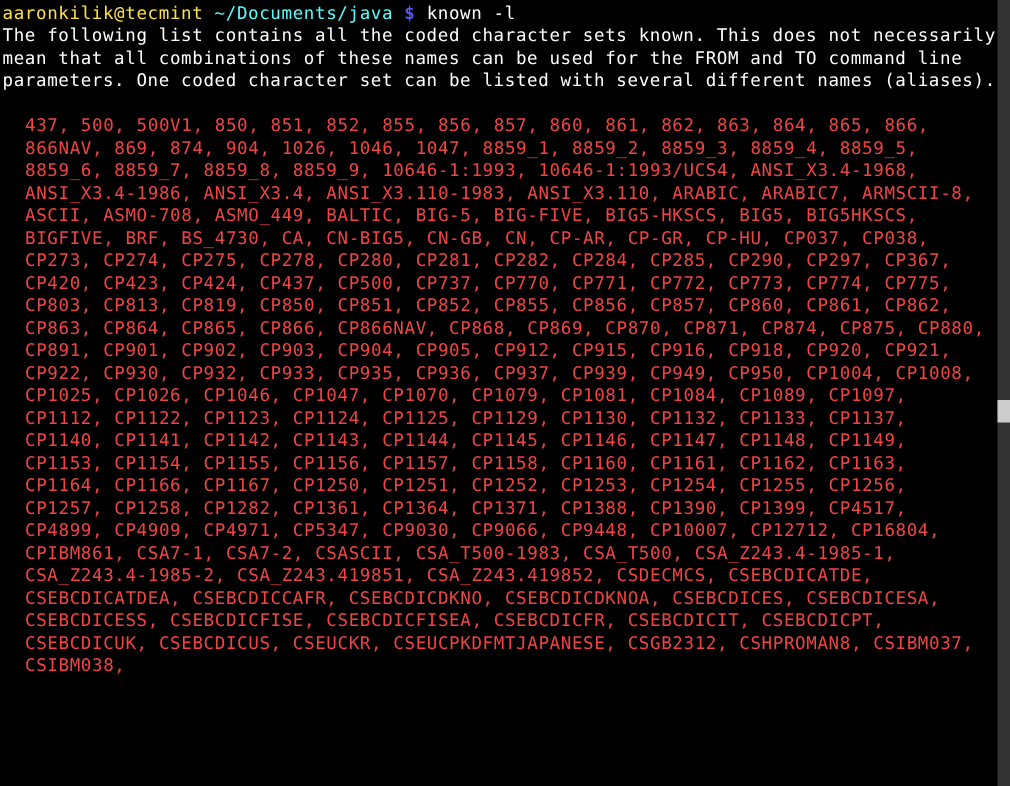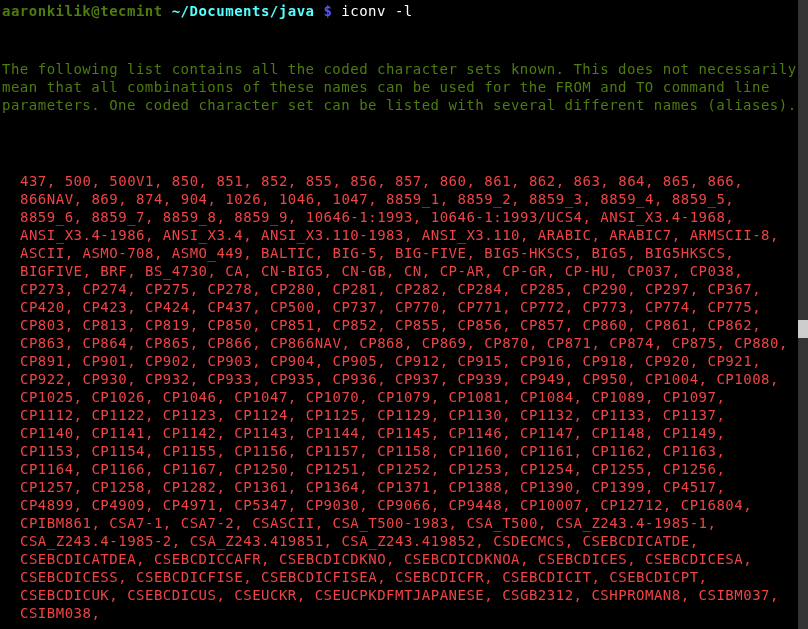--- a/index.html
+++ b/index.html
@@ -8,42 +8,42 @@
     font-family: "DejaVu Sans Mono", "Liberation Mono", Consolas, monospace;
     font-size: 14px;
     line-height: 18px;
     width: 808px;
     height: 629px;
     overflow: hidden;
     position: relative;
     padding: 2px 0 0 2px;
     letter-spacing: 0.5px;
   }
-  .prompt-user { color: #4d7c0f; font-weight: bold; }
-  .prompt-path { color: #55ffff; font-weight: bold; }
+  .prompt-user { color: #fde047; font-weight: normal; }
+  .prompt-path { color: #55ffff; font-weight: normal; }
   .prompt-dollar { color: #5555ff; font-weight: bold; }
   .cmd { color: #ffffff; }
-  .desc { color: #4d7c0f; margin-top: 40px; }
+  .desc { color: #ffffff; }
   .codesets { color: #ef4444; padding-left: 18px; word-wrap: break-word; width: 790px;}
   .scrollbar {
     position: absolute; right: 0; top: 0; width: 10px; height: 100%;
     background: #333;
   }
   .thumb {
     position: absolute; right: 0; top: 320px; width: 10px; height: 18px;
     background: #ccc;
   }
   .blk{display:block;}
 </style>
 </head>
 <body>
 
 <div>
   <div>
-    <span class="prompt-user">aaronkilik@tecmint</span><span class="prompt-path"> </span><span class="prompt-path">~/Documents/java</span><span class="prompt-dollar"> $ </span><span class="cmd">iconv -l</span>
+    <span class="prompt-user">aaronkilik@tecmint</span><span class="prompt-path"> </span><span class="prompt-path">~/Documents/java</span><span class="prompt-dollar"> $ </span><span class="cmd">known -l</span>
   </div>
   <div class="desc">The following list contains all the coded character sets known.  This does not necessarily mean that all combinations of these names can be used for the FROM and TO command line parameters.  One coded character set can be listed with several different names (aliases).</div>
   <div class="desc blk">&nbsp;</div>
   <div class="codesets">437, 500, 500V1, 850, 851, 852, 855, 856, 857, 860, 861, 862, 863, 864, 865, 866, 866NAV, 869, 874, 904, 1026, 1046, 1047, 8859_1, 8859_2, 8859_3, 8859_4, 8859_5, 8859_6, 8859_7, 8859_8, 8859_9, 10646-1:1993, 10646-1:1993/UCS4, ANSI_X3.4-1968, ANSI_X3.4-1986, ANSI_X3.4, ANSI_X3.110-1983, ANSI_X3.110, ARABIC, ARABIC7, ARMSCII-8, ASCII, ASMO-708, ASMO_449, BALTIC, BIG-5, BIG-FIVE, BIG5-HKSCS, BIG5, BIG5HKSCS, BIGFIVE, BRF, BS_4730, CA, CN-BIG5, CN-GB, CN, CP-AR, CP-GR, CP-HU, CP037, CP038, CP273, CP274, CP275, CP278, CP280, CP281, CP282, CP284, CP285, CP290, CP297, CP367, CP420, CP423, CP424, CP437, CP500, CP737, CP770, CP771, CP772, CP773, CP774, CP775, CP803, CP813, CP819, CP850, CP851, CP852, CP855, CP856, CP857, CP860, CP861, CP862, CP863, CP864, CP865, CP866, CP866NAV, CP868, CP869, CP870, CP871, CP874, CP875, CP880, CP891, CP901, CP902, CP903, CP904, CP905, CP912, CP915, CP916, CP918, CP920, CP921, CP922, CP930, CP932, CP933, CP935, CP936, CP937, CP939, CP949, CP950, CP1004, CP1008, CP1025, CP1026, CP1046, CP1047, CP1070, CP1079, CP1081, CP1084, CP1089, CP1097, CP1112, CP1122, CP1123, CP1124, CP1125, CP1129, CP1130, CP1132, CP1133, CP1137, CP1140, CP1141, CP1142, CP1143, CP1144, CP1145, CP1146, CP1147, CP1148, CP1149, CP1153, CP1154, CP1155, CP1156, CP1157, CP1158, CP1160, CP1161, CP1162, CP1163, CP1164, CP1166, CP1167, CP1250, CP1251, CP1252, CP1253, CP1254, CP1255, CP1256, CP1257, CP1258, CP1282, CP1361, CP1364, CP1371, CP1388, CP1390, CP1399, CP4517, CP4899, CP4909, CP4971, CP5347, CP9030, CP9066, CP9448, CP10007, CP12712, CP16804, CPIBM861, CSA7-1, CSA7-2, CSASCII, CSA_T500-1983, CSA_T500, CSA_Z243.4-1985-1, CSA_Z243.4-1985-2, CSA_Z243.419851, CSA_Z243.419852, CSDECMCS, CSEBCDICATDE, CSEBCDICATDEA, CSEBCDICCAFR, CSEBCDICDKNO, CSEBCDICDKNOA, CSEBCDICES, CSEBCDICESA, CSEBCDICESS, CSEBCDICFISE, CSEBCDICFISEA, CSEBCDICFR, CSEBCDICIT, CSEBCDICPT, CSEBCDICUK, CSEBCDICUS, CSEUCKR, CSEUCPKDFMTJAPANESE, CSGB2312, CSHPROMAN8, CSIBM037, CSIBM038,</div>
 </div>
 
 <div class="scrollbar">
   <div class="thumb"></div>
 </div>
 

